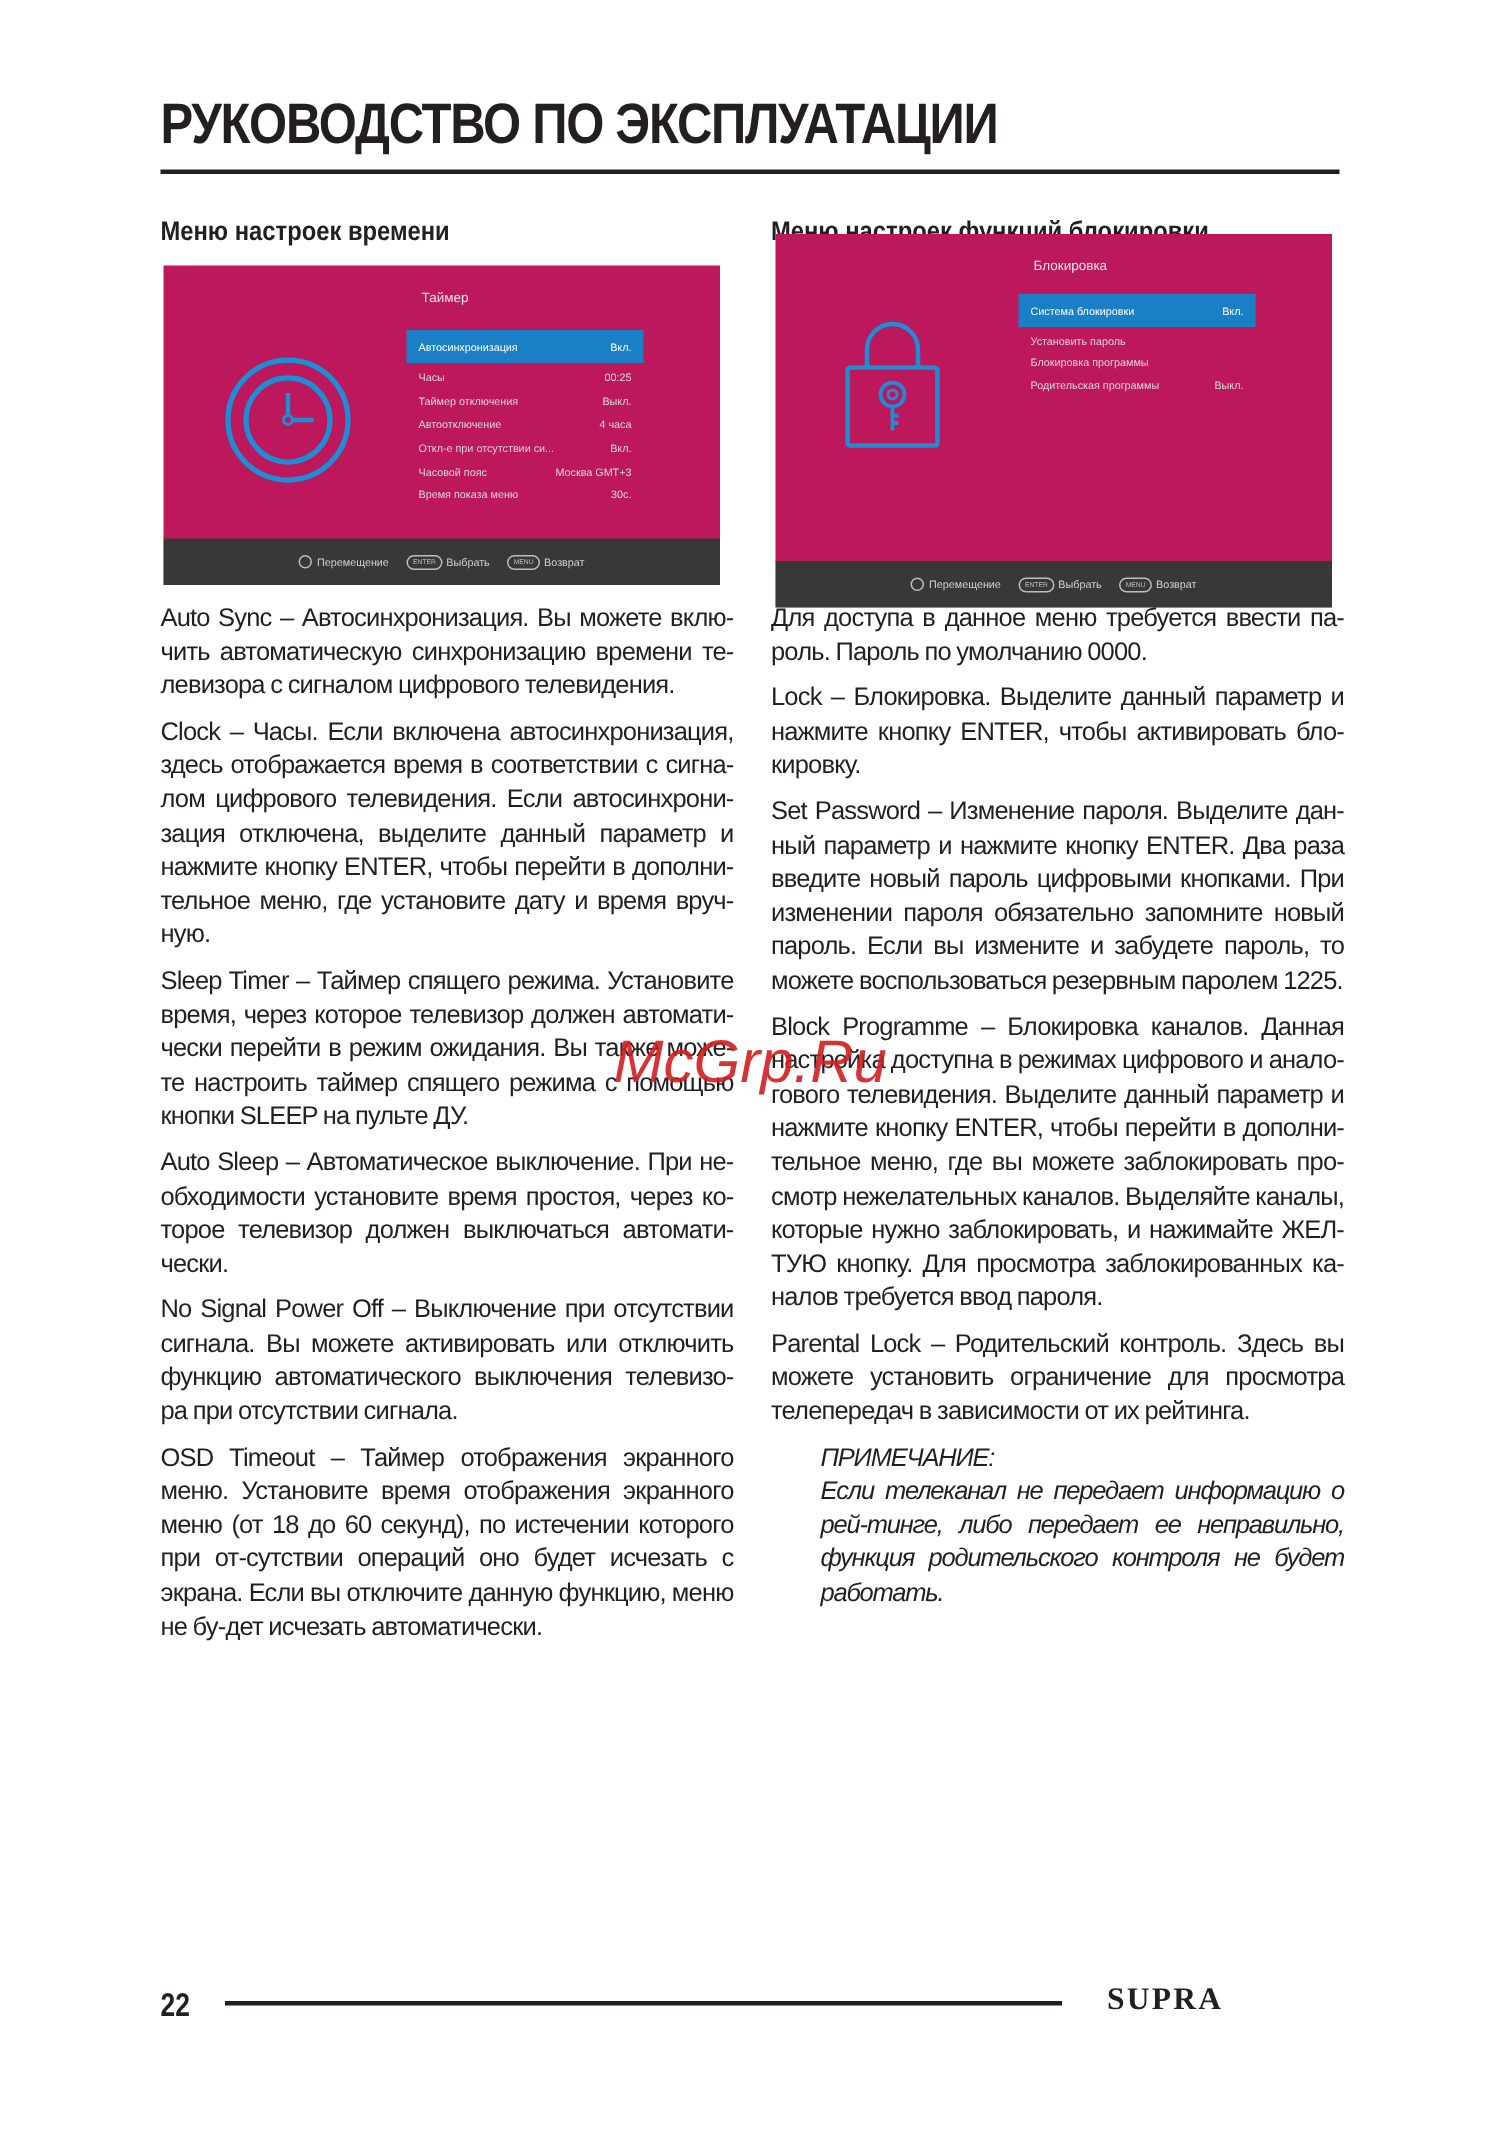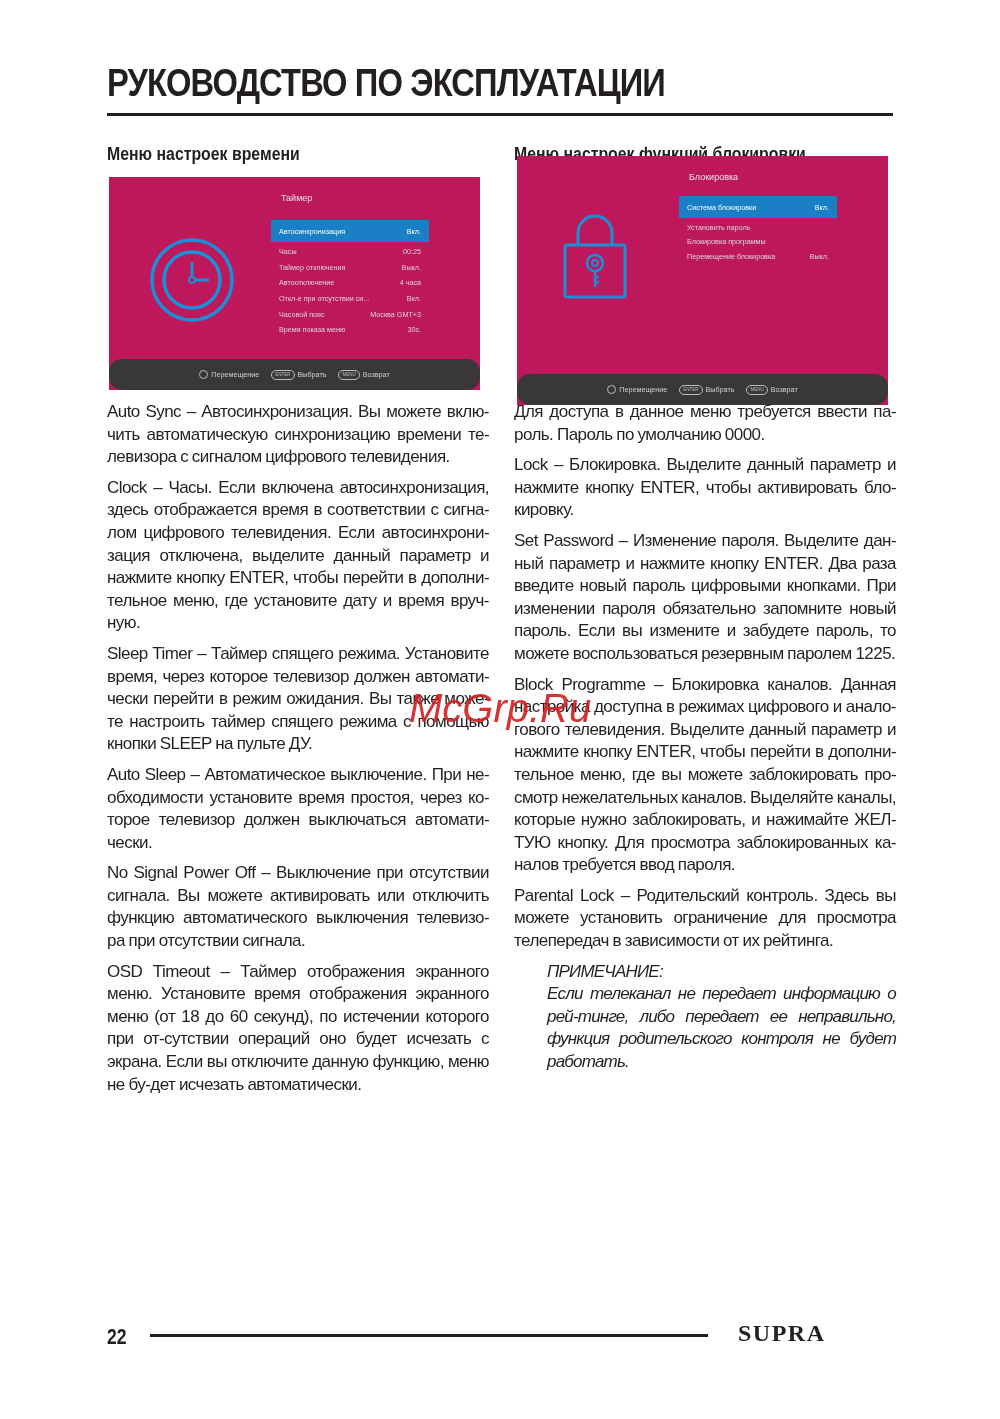--- a/index.html
+++ b/index.html
@@ -27,21 +27,21 @@
   .tv-screen .menu-list { position: absolute; }
   .tv-screen .menu-row {
     position: relative; height: 15.6px; display: flex; justify-content: space-between; align-items: center;
     color: #d9d9d9; font-size: 7.2px; padding: 0 8px 0 8px; white-space: nowrap;
   }
   .tv-screen .menu-row.selected { background: #1b7fc6; color: #ffffff; height: 22px; margin-bottom: 2px; }
   .tv-screen .menu-row .row-value { padding-left: 6px; }
   .tv-screen .footer-bar {
     position: absolute; left: 0; right: 0; bottom: 0; height: 31px; background: #3a3738;
     display: flex; align-items: center; justify-content: center; gap: 12px;
-    color: #d0d0d0; font-size: 7.2px; border-radius: 13px;
+    color: #d0d0d0; font-size: 7.2px;
   }
   .footer-item { display: flex; align-items: center; gap: 3px; white-space: nowrap; }
   .key-pill {
     display: inline-block; border: 1px solid #bdbdbd; border-radius: 6px;
     font-size: 4.5px; padding: 1px 3px; color: #bdbdbd; line-height: 6px;
   }
   .nav-circle {
     display: inline-block; width: 9px; height: 9px; border: 1px solid #bdbdbd; border-radius: 50%;
   }
 
@@ -62,21 +62,21 @@
     font-family: "Liberation Sans", sans-serif; opacity: 0.9; white-space: nowrap; text-align: center;
   }
 
   .page-number {
     position: absolute; left: 107px; top: 1324px; font-weight: bold; font-size: 22px;
     transform: scaleX(0.8); transform-origin: left top;
   }
   .footer-rule { position: absolute; left: 150px; top: 1334px; width: 558px; height: 3px; background: #231f20; }
   .brand-logo {
     position: absolute; left: 738px; top: 1320px;
-    font-family: "Liberation Serif", serif; font-weight: bold; font-size: 24px; letter-spacing: 1.5px; color: #231f20;
+    font-family: "Liberation Serif", serif; font-weight: bold; font-size: 21px; letter-spacing: 1.5px; color: #231f20;
   }
 </style>
 </head>
 <body>
 
 <div class="page-title">РУКОВОДСТВО ПО ЭКСПЛУАТАЦИИ</div>
 <div class="title-rule"></div>
 
 <div class="section-heading" style="left:107px;">Меню настроек времени</div>
 
@@ -153,21 +153,21 @@
     </div>
     <div class="menu-row" style="height:14px;">
       <span>Установить пароль</span>
       <span class="row-value"></span>
     </div>
     <div class="menu-row" style="height:14px;">
       <span>Блокировка программы</span>
       <span class="row-value"></span>
     </div>
     <div class="menu-row" style="height:16px;">
-      <span>Перемещение блокировка</span>
+      <span>Родительская программы</span>
       <span class="row-value">Выкл.</span>
     </div>
   </div>
   <div class="footer-bar">
     <span class="footer-item">
       <span class="nav-circle"></span>
       <span>Перемещение</span>
     </span>
     <span class="footer-item">
       <span class="key-pill">ENTER</span>

